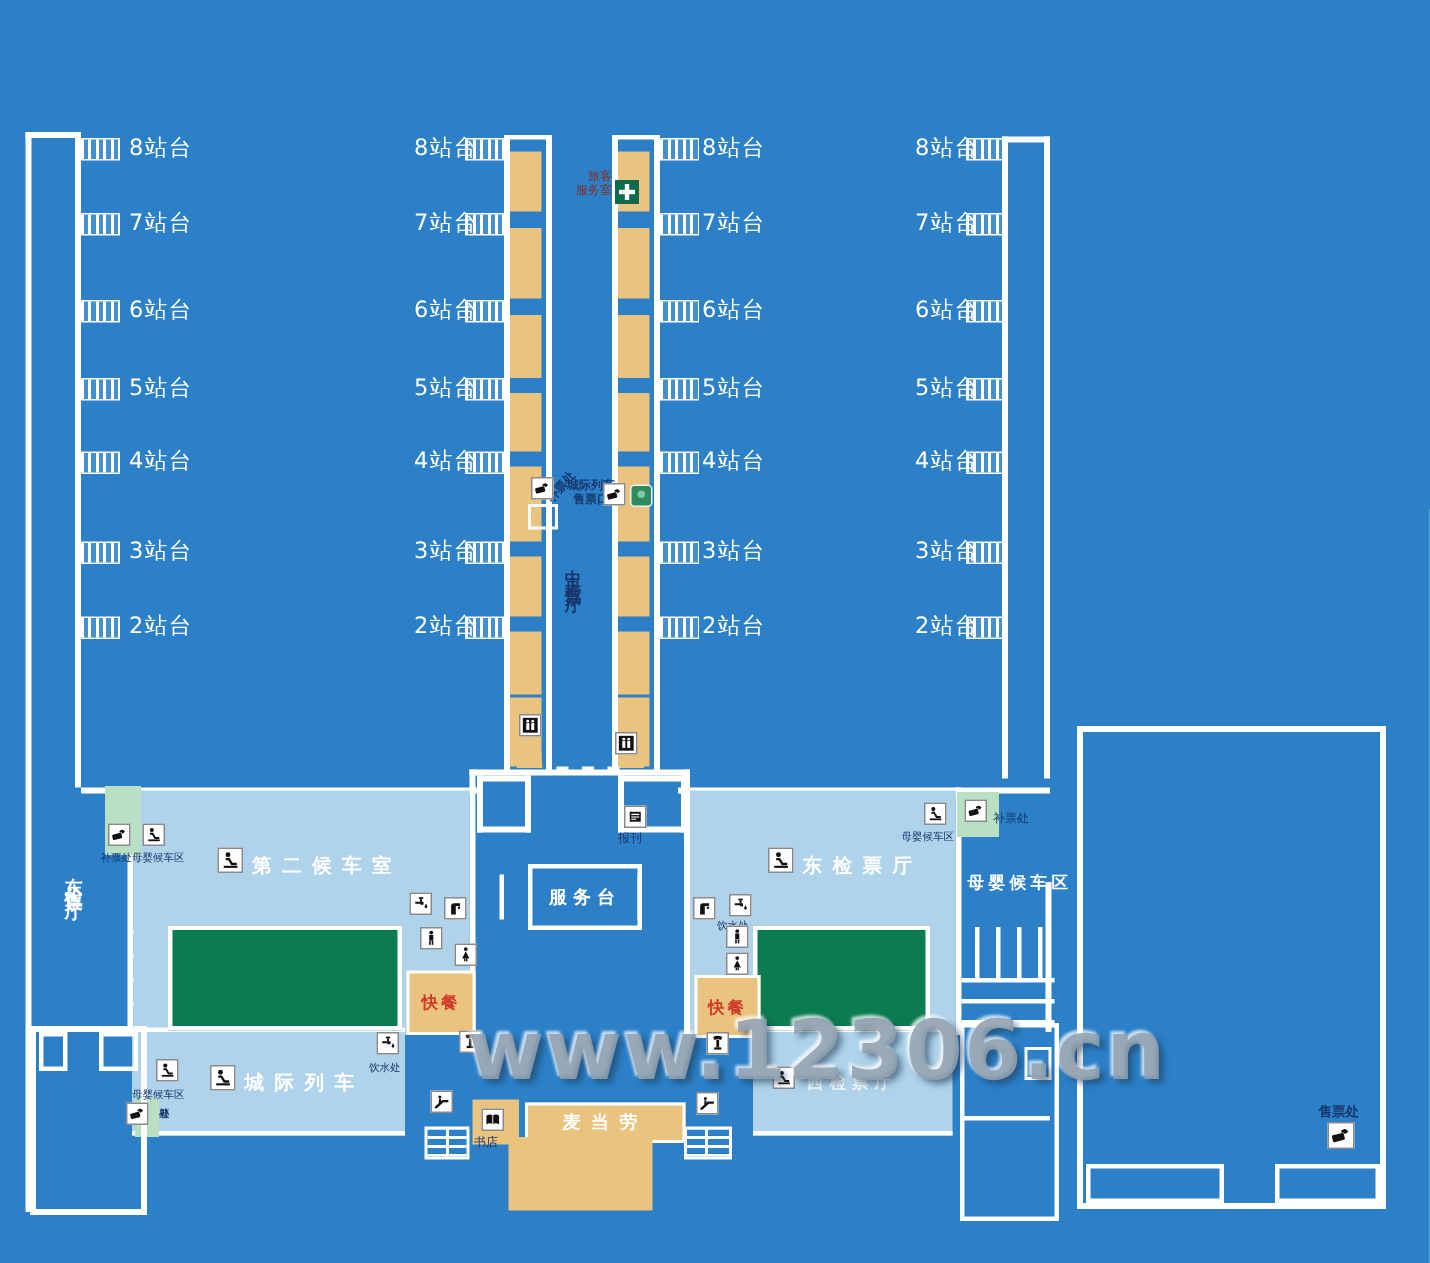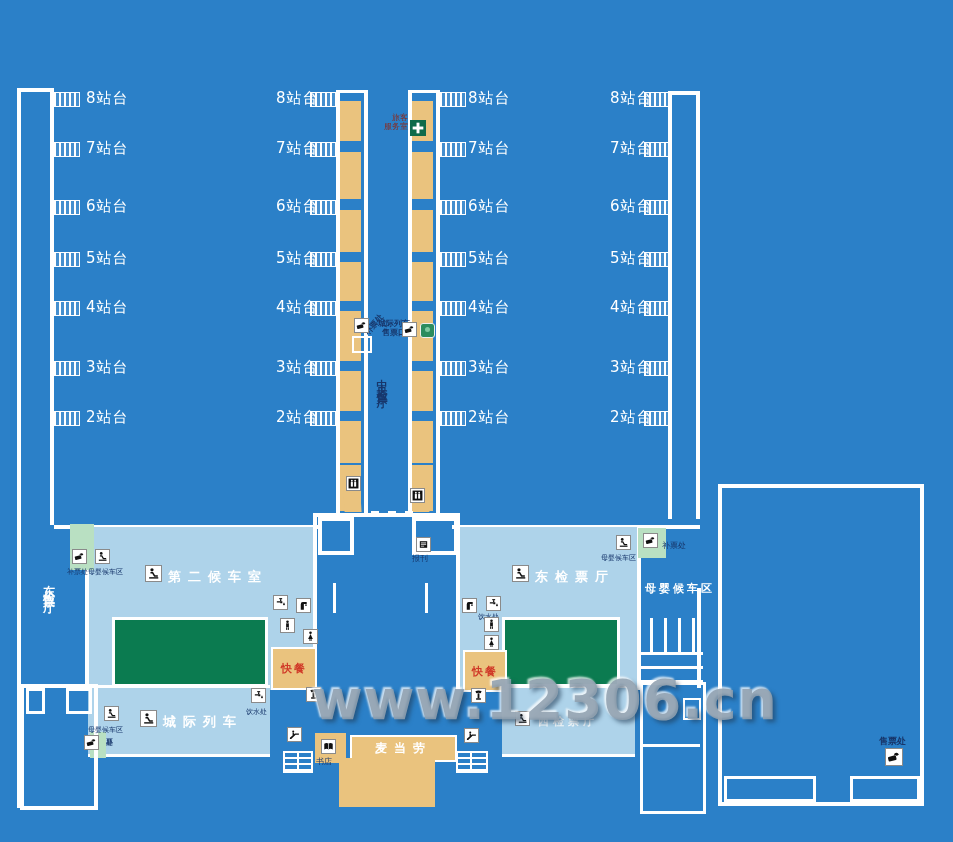--- a/index.html
+++ b/index.html
@@ -196,20 +196,23 @@
 
   <div class="outline" style="left:718px;top:484px;width:198px;height:314px"></div>
   <div class="outline3" style="left:724px;top:776px;width:86px;height:20px"></div>
   <div class="outline3" style="left:850px;top:776px;width:64px;height:20px"></div>
 
   <div class="outline3" style="left:640px;top:682px;width:60px;height:126px"></div>
   <div class="outline2" style="left:683px;top:698px;width:14px;height:18px"></div>
 
   <div class="outline2" style="left:352px;top:336px;width:16px;height:13px"></div>
 
+  <div class="svcbox" style="left:352px;top:576px;width:70px;height:38px">
+    <span>服务台</span>
+  </div>
 
   <div class="kuai" style="left:271px;top:647px;width:42px;height:39px">
     <span class="red">快餐</span>
   </div>
   <div class="kuai" style="left:463px;top:650px;width:40px;height:38px">
     <span class="red">快餐</span>
   </div>
 
   <div class="tan" style="left:315px;top:733px;width:31px;height:30px"></div>
   <div class="mcband" style="left:350px;top:735px;width:103px;height:23px">

